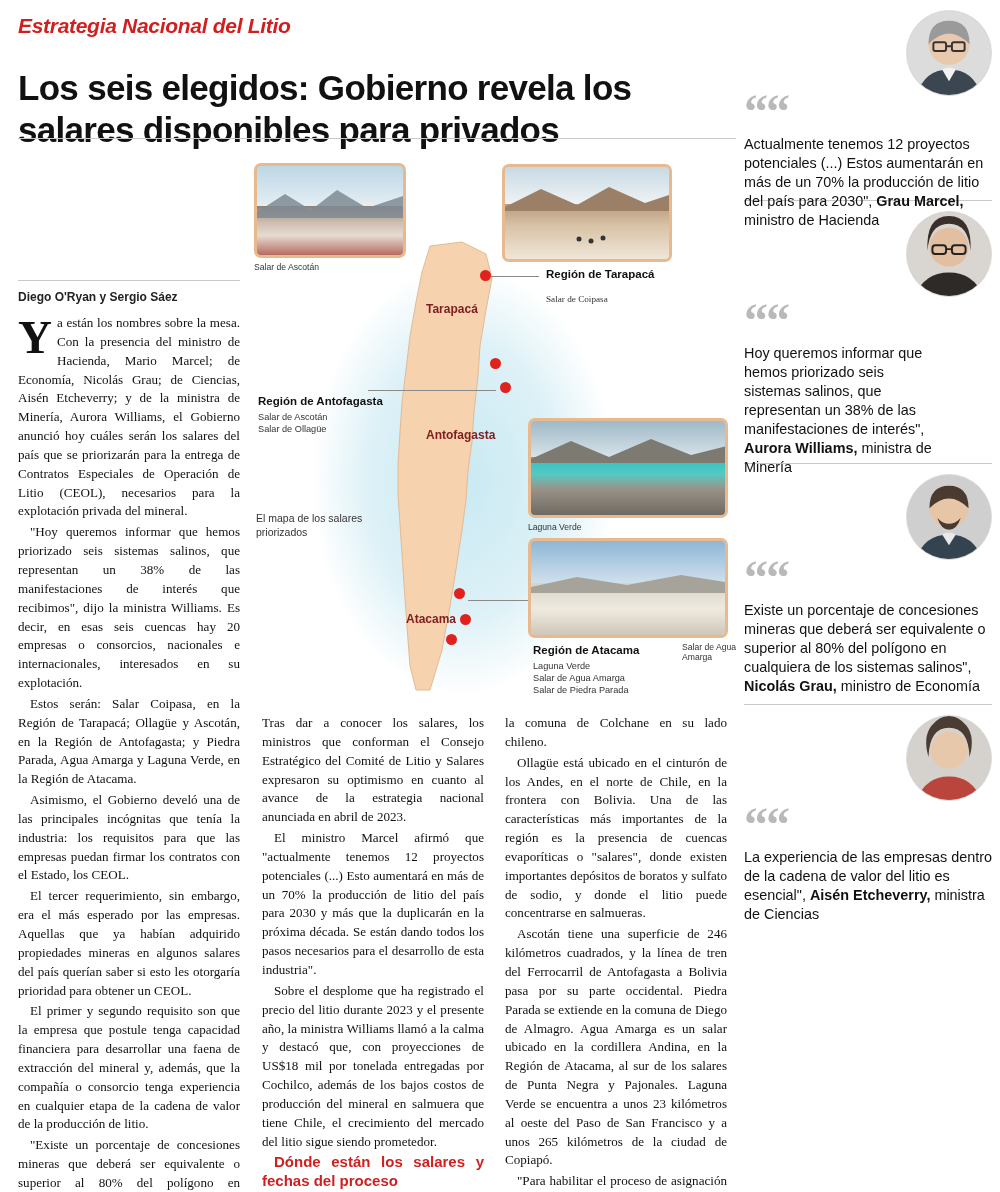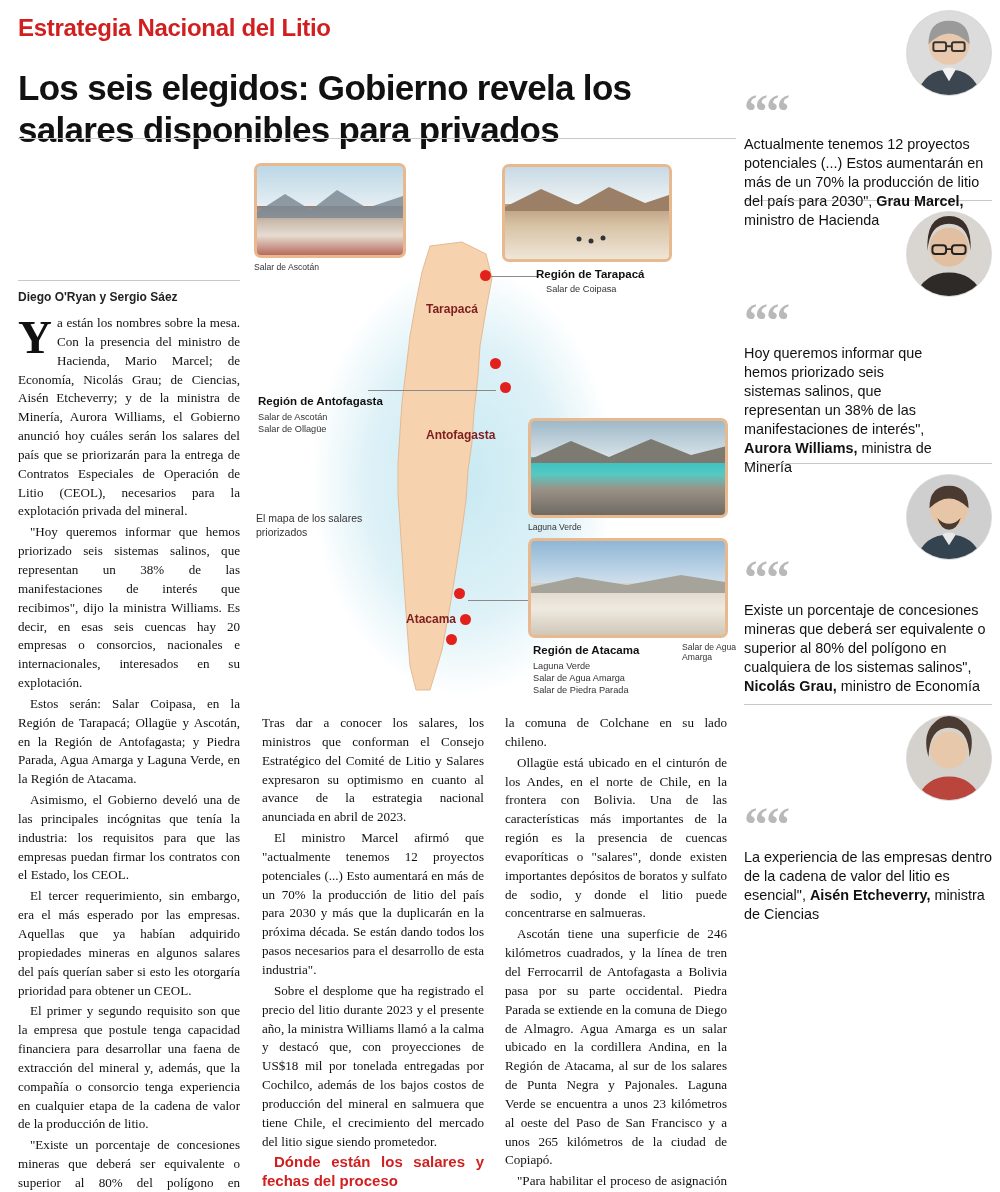--- a/index.html
+++ b/index.html
@@ -11,22 +11,22 @@
     color:#111;
     position:relative;
     overflow:hidden;
   }
   .page { position:relative; width:1000px; height:1192px; }
 
   
   .kicker {
     position:absolute; left:18px; top:14px;
     font-family:"Liberation Sans", sans-serif;
-    font-weight:bold; 
-    font-size:24px; color:#d11f1f; letter-spacing:-0.3px;
+    font-weight:bold; font-style:italic;
+    font-size:21px; color:#d11f1f; letter-spacing:-0.3px;
   }
   .headline {
     position:absolute; left:18px; top:44px; width:718px;
     font-family:"Liberation Sans", sans-serif;
     font-weight:bold; font-size:35px; line-height:1.18;
     color:#111; letter-spacing:-0.7px;
   }
   .hrule {
     position:absolute; left:18px; top:138px; width:718px; height:1px;
     background:#c9c9c9;
@@ -241,22 +241,22 @@
 
     <div class="map-photo" style="left:280px; top:388px; width:200px; height:100px;">
       <div class="sky" style="background:linear-gradient(#8fb6d6,#cfe0ec); height:45%;"></div>
       <div class="ground" style="height:55%; background:linear-gradient(#d9d2c6 0%, #efeae0 50%, #cfc7b8 100%);"></div>
       <svg width="200" height="100" style="position:absolute;left:0;top:0;">
         <polygon points="0,46 46,36 96,44 150,34 200,42 200,52 0,52" fill="#a5a39a"></polygon>
       </svg>
     </div>
     <div class="caption" style="left:434px; top:492px;">Salar de Agua Amarga</div>
 
-    <div class="region-label" style="left:288px; top:118px;">Región de Tarapacá</div>
-    <div class="region-sub" style="left:298px; top:134px;">Salar de Coipasa</div>
+    <div class="region-label" style="left:298px; top:118px;">Región de Tarapacá</div>
+    <div class="region-sub" style="left:298px; top:144px;font-family:Liberation Serif, serif;">Salar de Coipasa</div>
 
     <div class="region-label" style="left:10px; top:245px;">Región de Antofagasta</div>
     <div class="region-sub" style="left:10px; top:262px; white-space:pre-line;">Salar de Ascotán
 Salar de Ollagüe</div>
 
     <div class="region-label" style="left:285px; top:494px;">Región de Atacama</div>
     <div class="region-sub" style="left:285px; top:511px; white-space:pre-line;">Laguna Verde
 Salar de Agua Amarga
 Salar de Piedra Parada</div>
 

